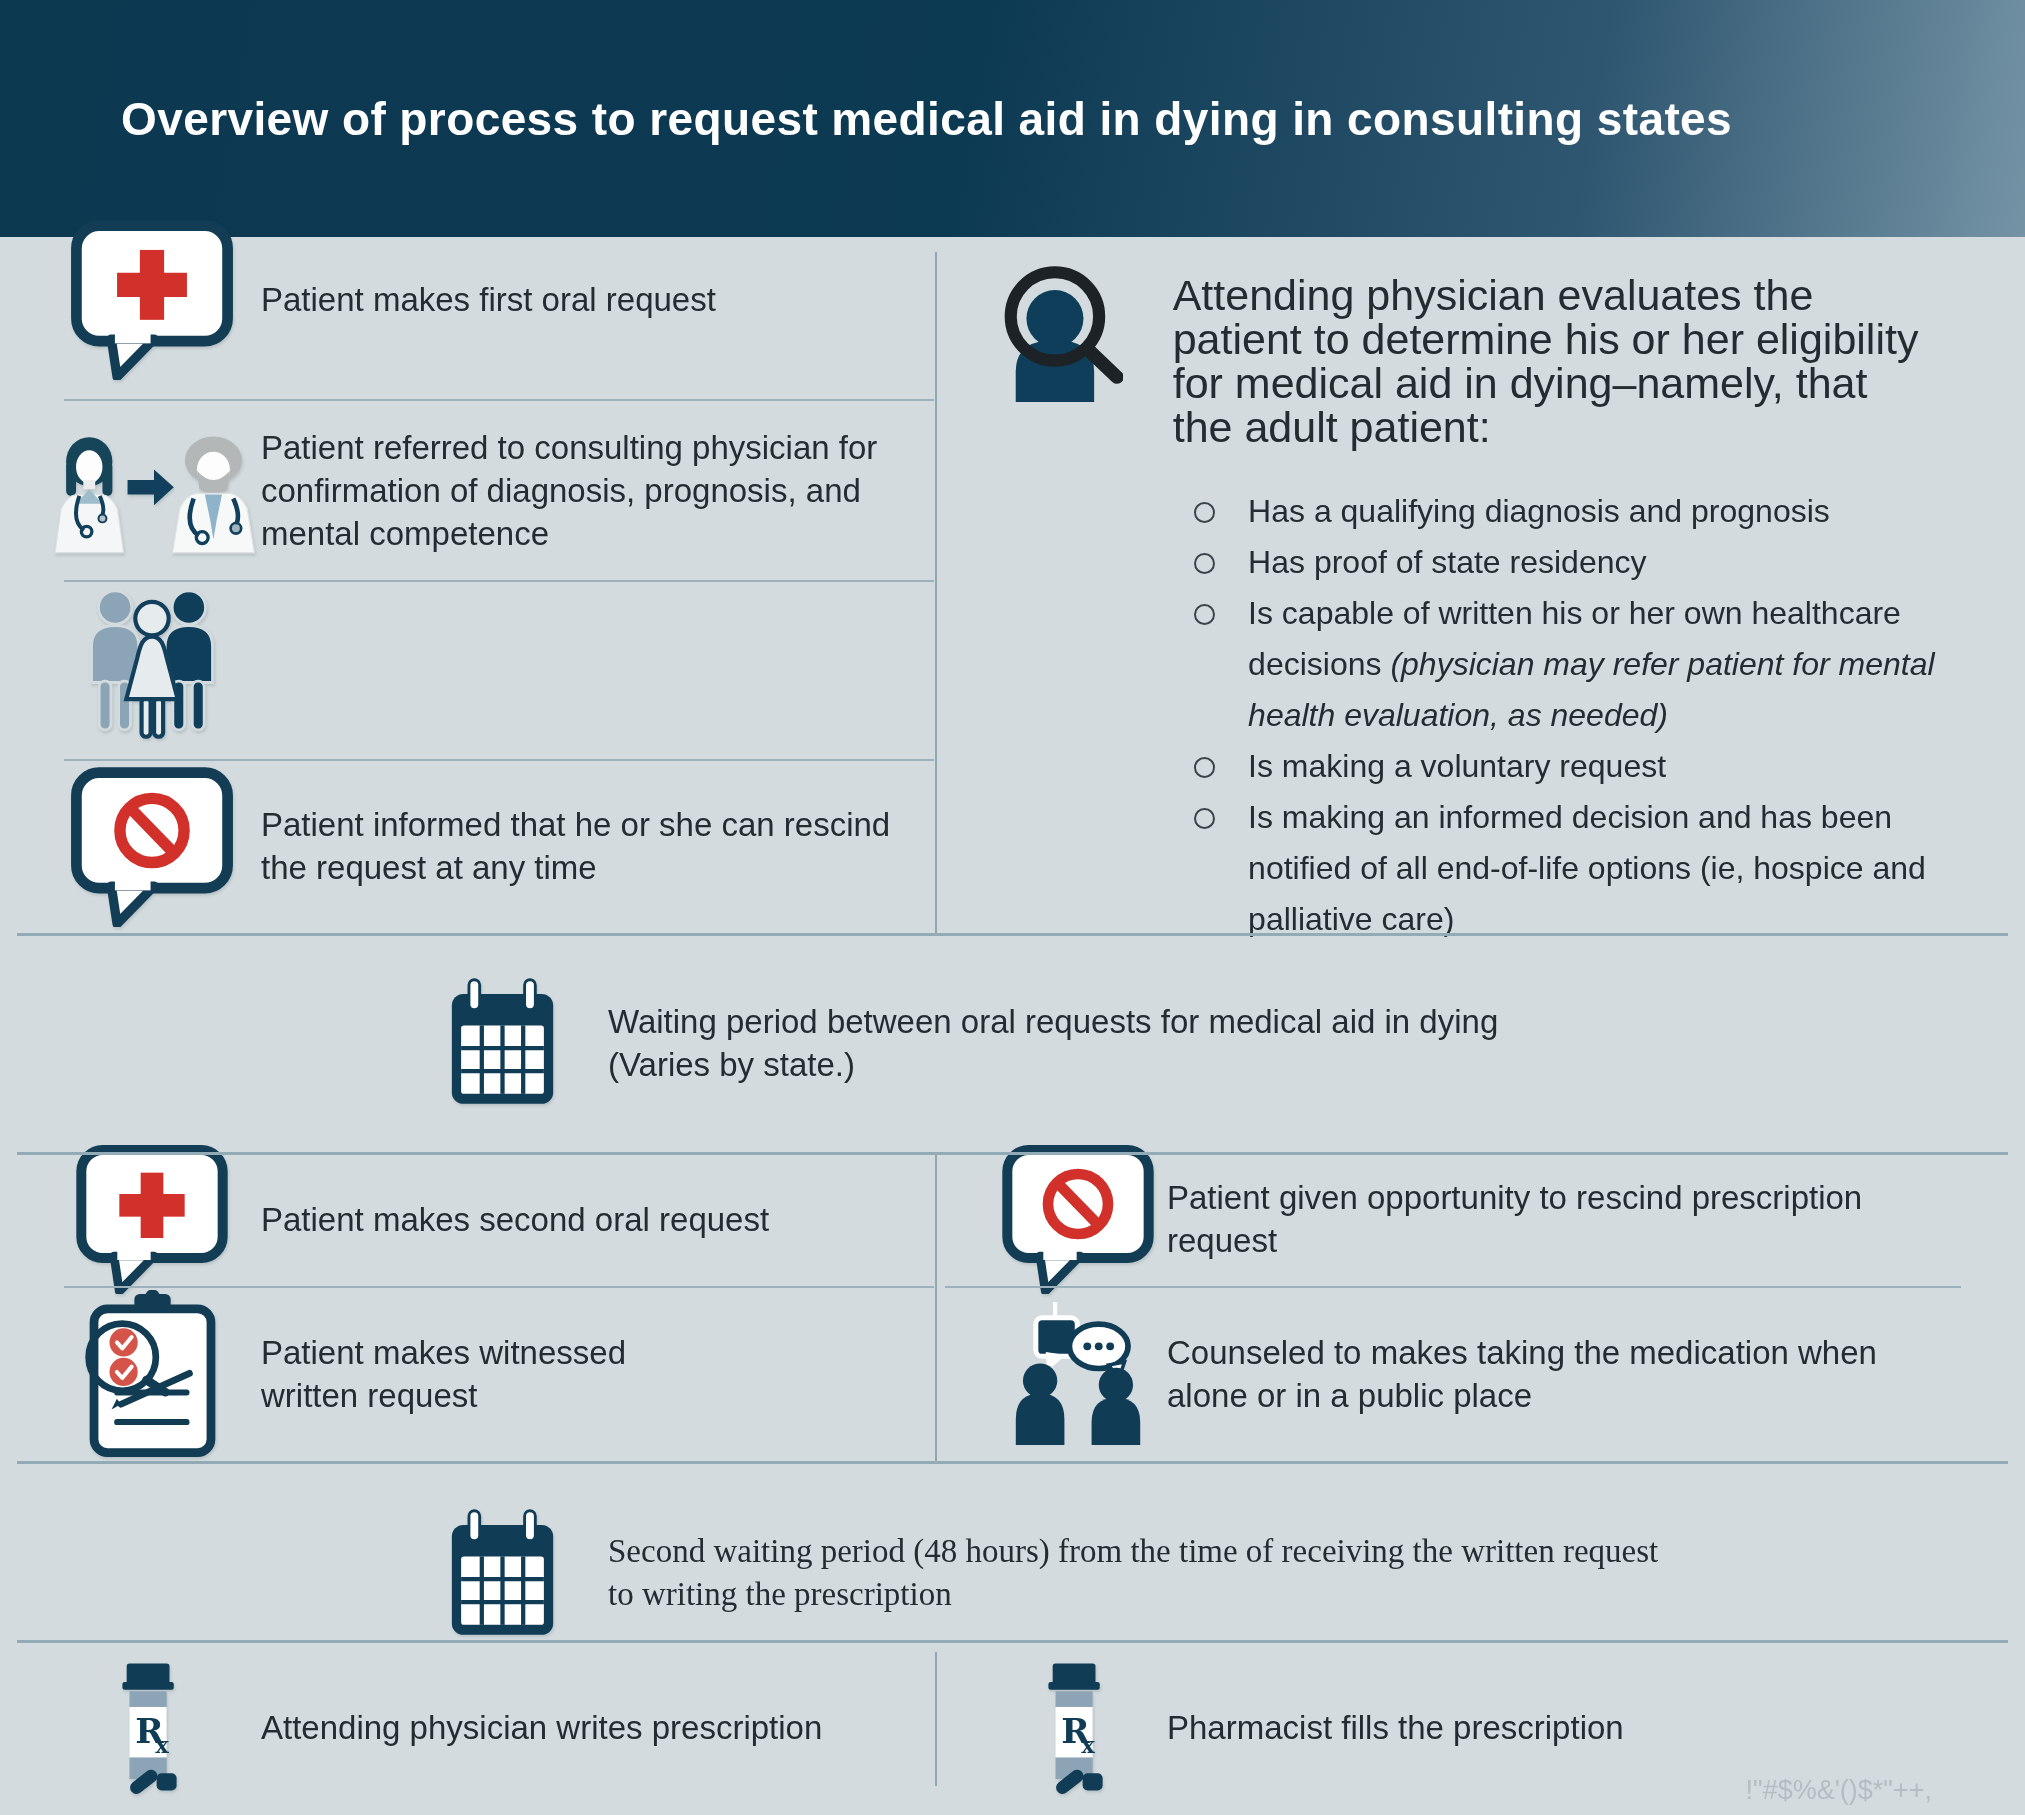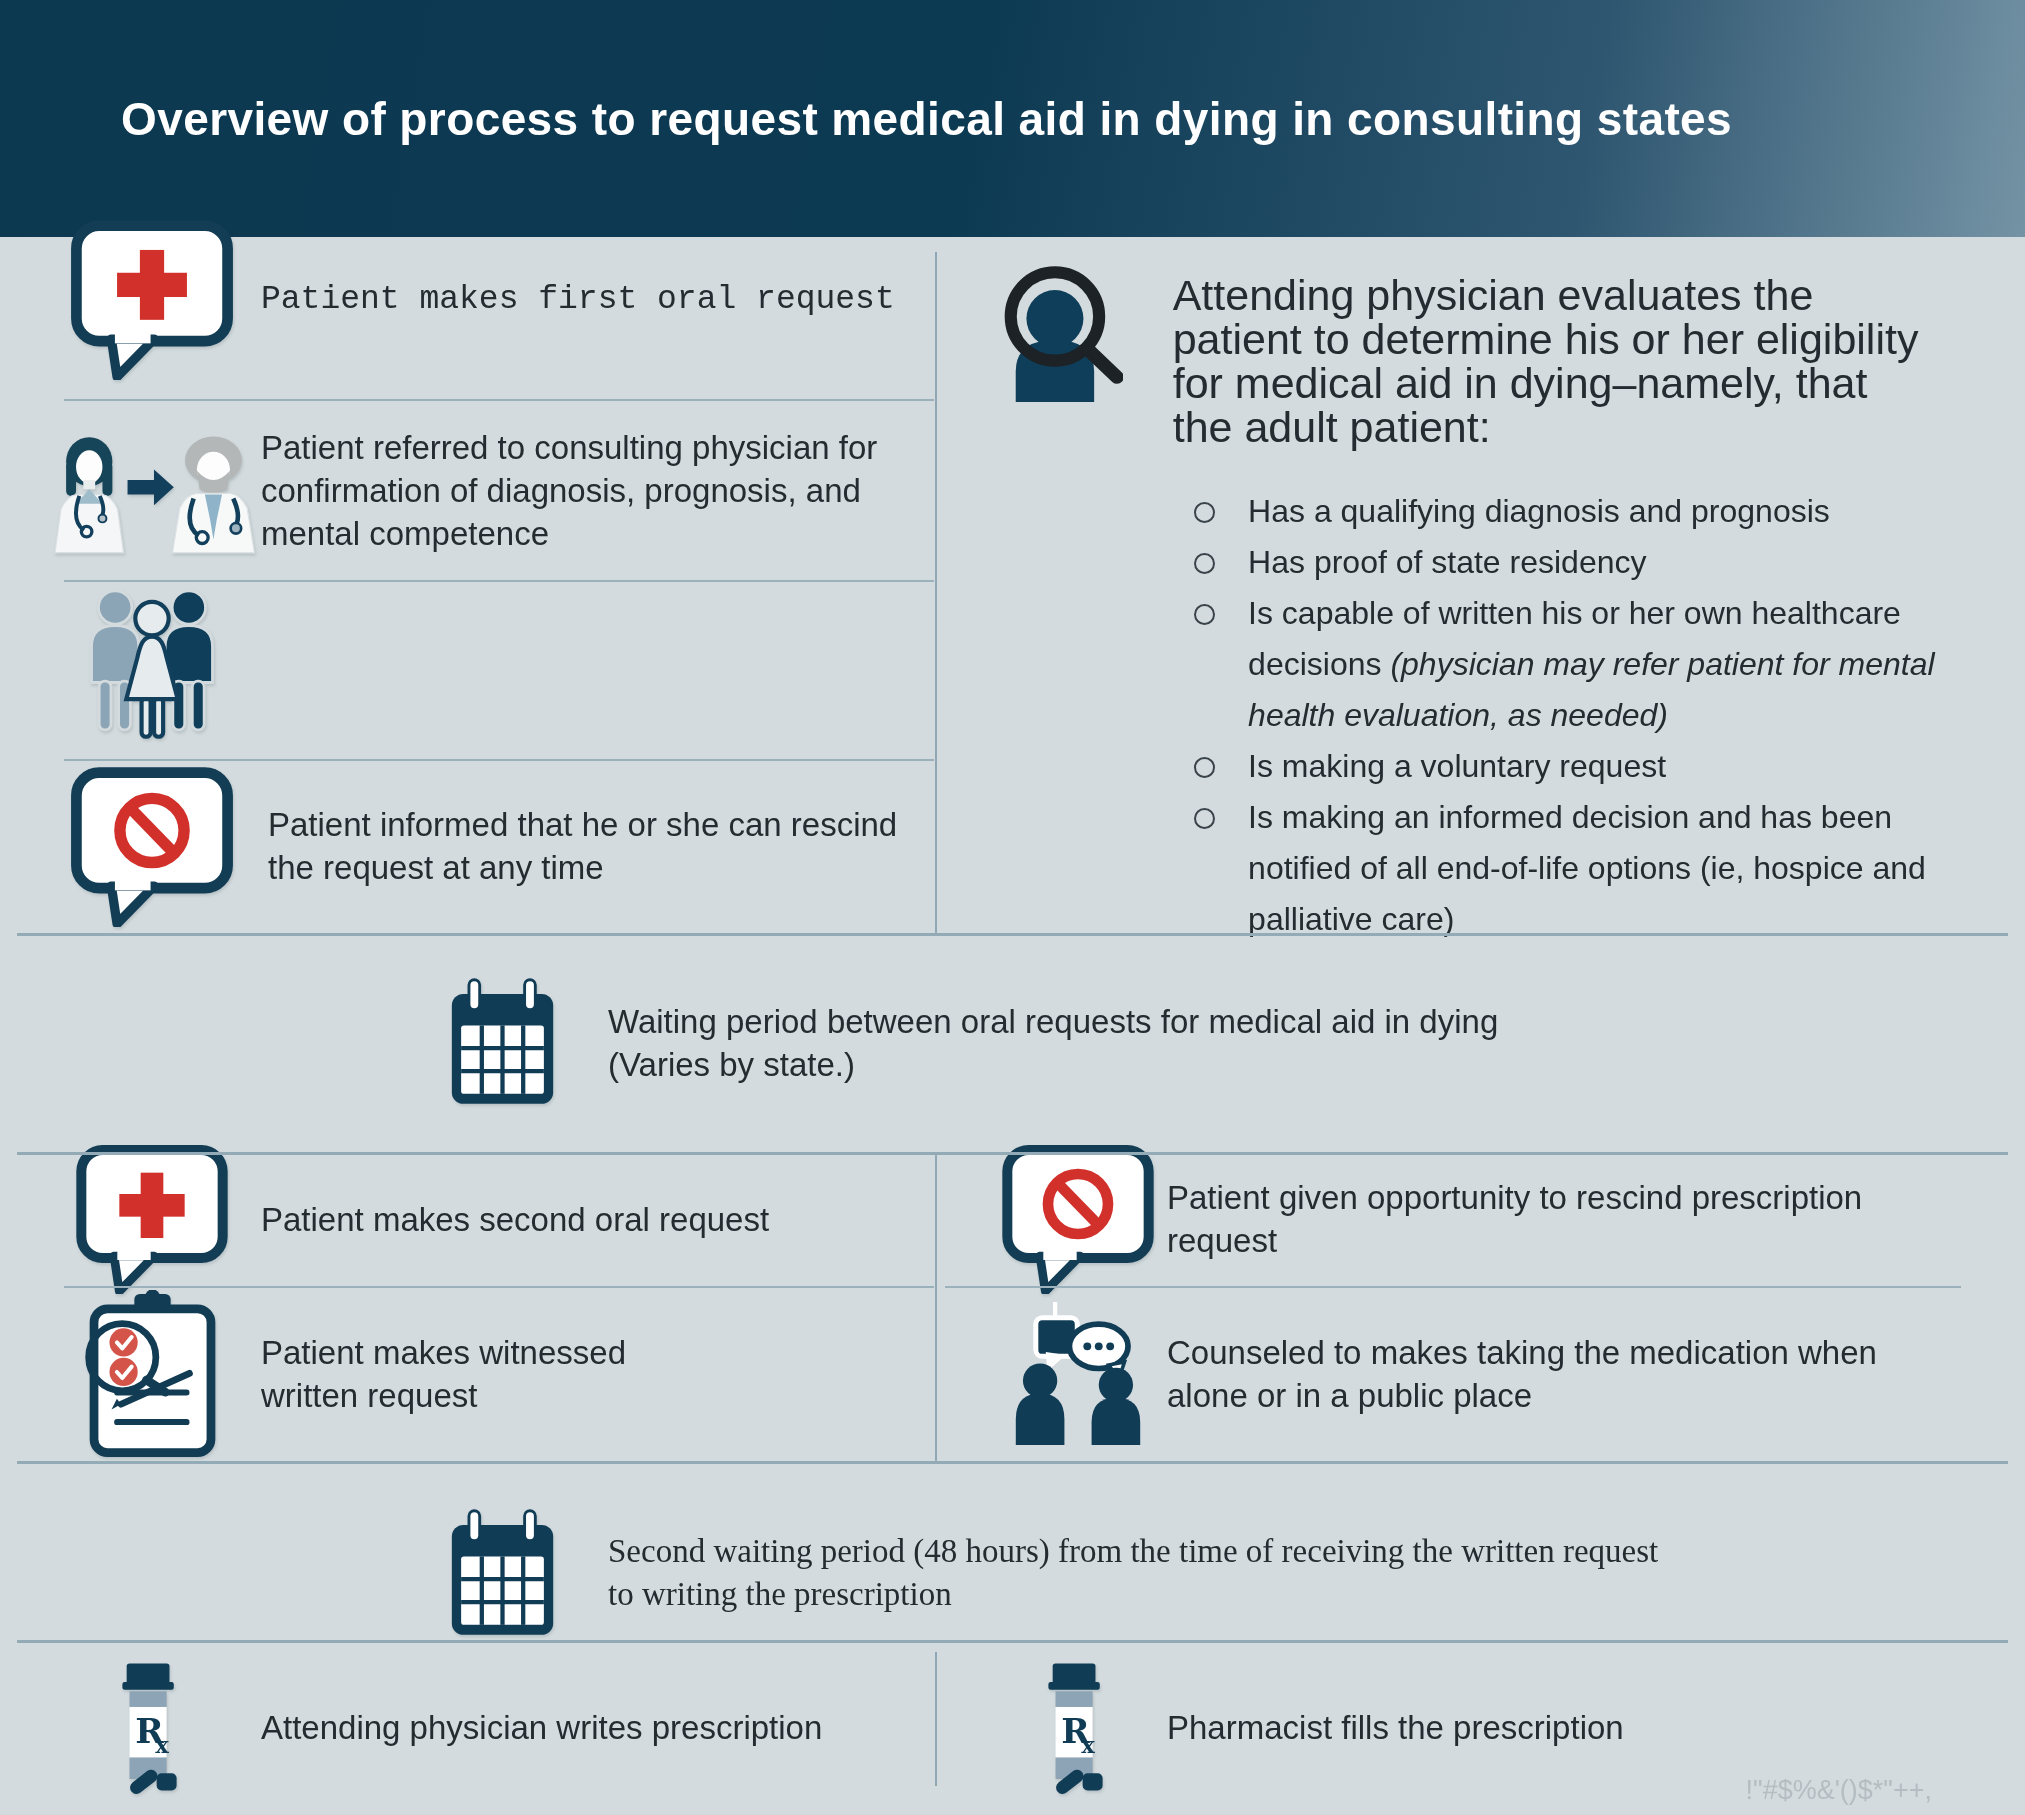--- a/index.html
+++ b/index.html
@@ -105,21 +105,21 @@
     </g>
   </defs>
 </svg>
 
 <div class="page">
 
   <div class="header">
     <h1>Overview of process to request medical aid in dying in consulting states</h1>
   </div>
 
-  <div class="row row-left" style="top:237px;height:124px;font-family:Liberation Mono, monospace;">
+  <div class="row row-left" style="top:237px;height:124px;">
     <div class="icon-cell">
       <svg class="icon-shadow" width="164" height="161" viewBox="0 0 230 225">
           <use href="#bubble-cross"></use>
         </svg>
     </div>
     <div class="label">Patient makes first oral request</div>
   </div>
 
   <div class="row row-left" style="top:399px;height:182px;">
     <div class="icon-cell">
@@ -174,21 +174,21 @@
         <g fill="#e6ecee" stroke="#12405c" stroke-width="6">
           <circle cx="105" cy="46" r="24"></circle>
           <rect x="90" y="160" width="13" height="56" rx="6"></rect>
           <rect x="108" y="160" width="13" height="56" rx="6"></rect>
           <path d="M105,72 C92,72 88,84 84,102 L68,162 L142,162 L126,102 C122,84 118,72 105,72 Z"></path>
         </g>
       </svg>
     </div>
   </div>
 
-  <div class="row row-left" style="top:759px;height:174px;justify-content:space-between;">
+  <div class="row row-left" style="top:759px;height:174px;">
     <div class="icon-cell">
       <svg class="icon-shadow" width="164" height="161" viewBox="0 0 230 225">
           <use href="#bubble-no"></use>
         </svg>
     </div>
     <div class="label">Patient informed that he or she can rescind the request at any time</div>
   </div>
 
   <div class="eval">
     <div class="icon-cell">

